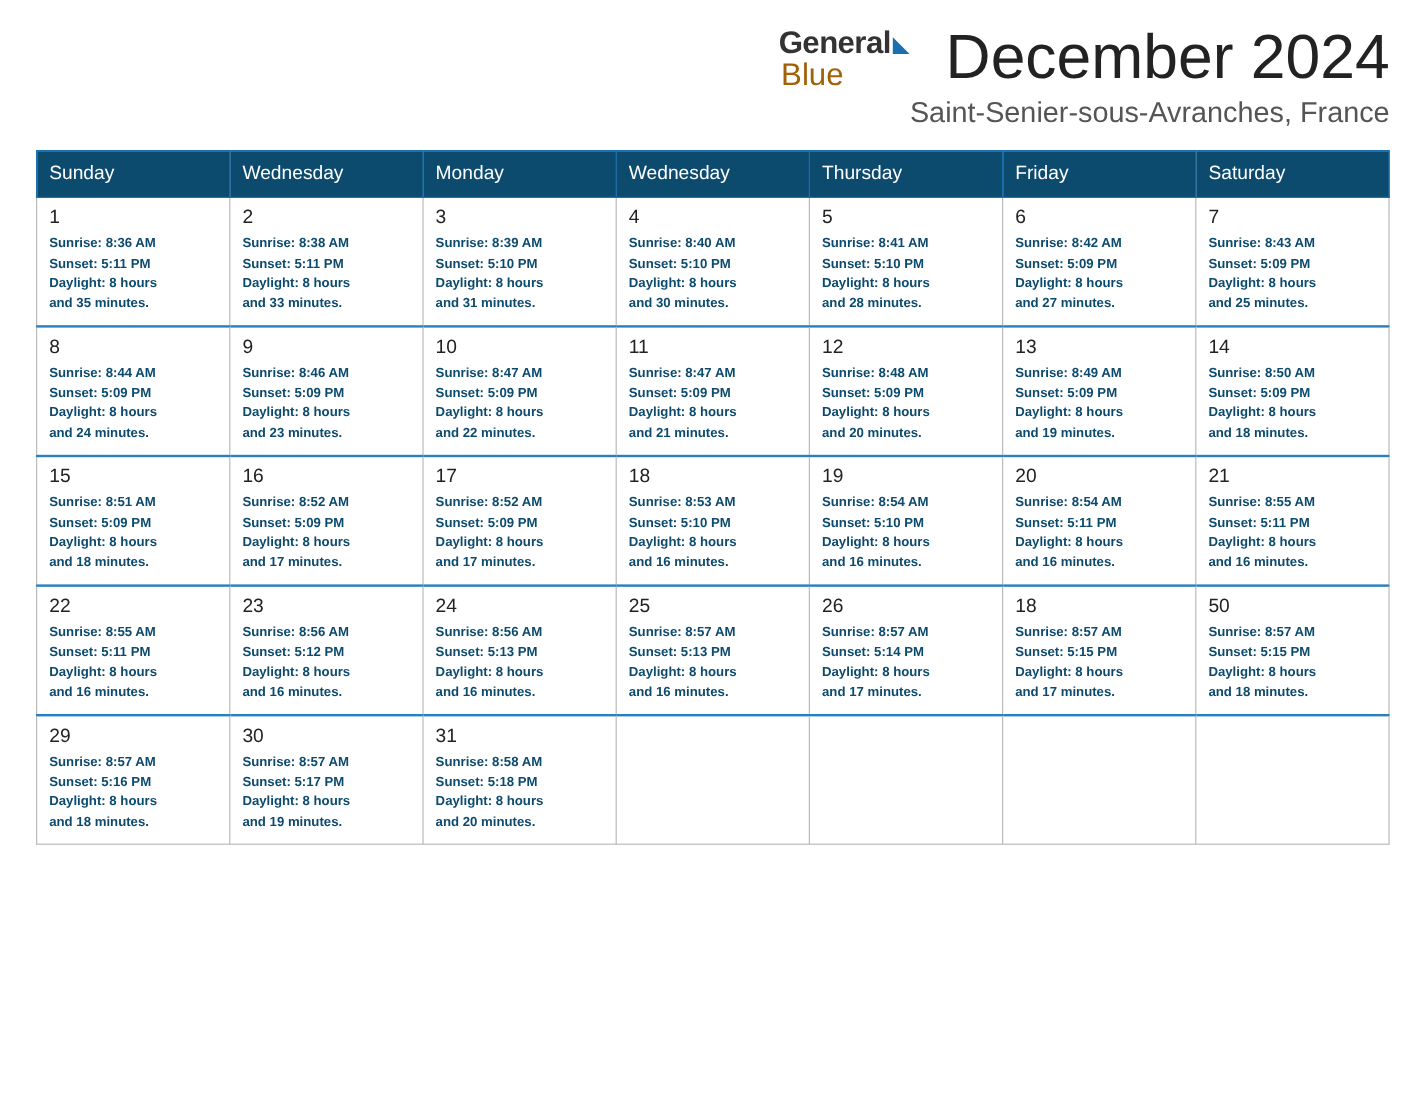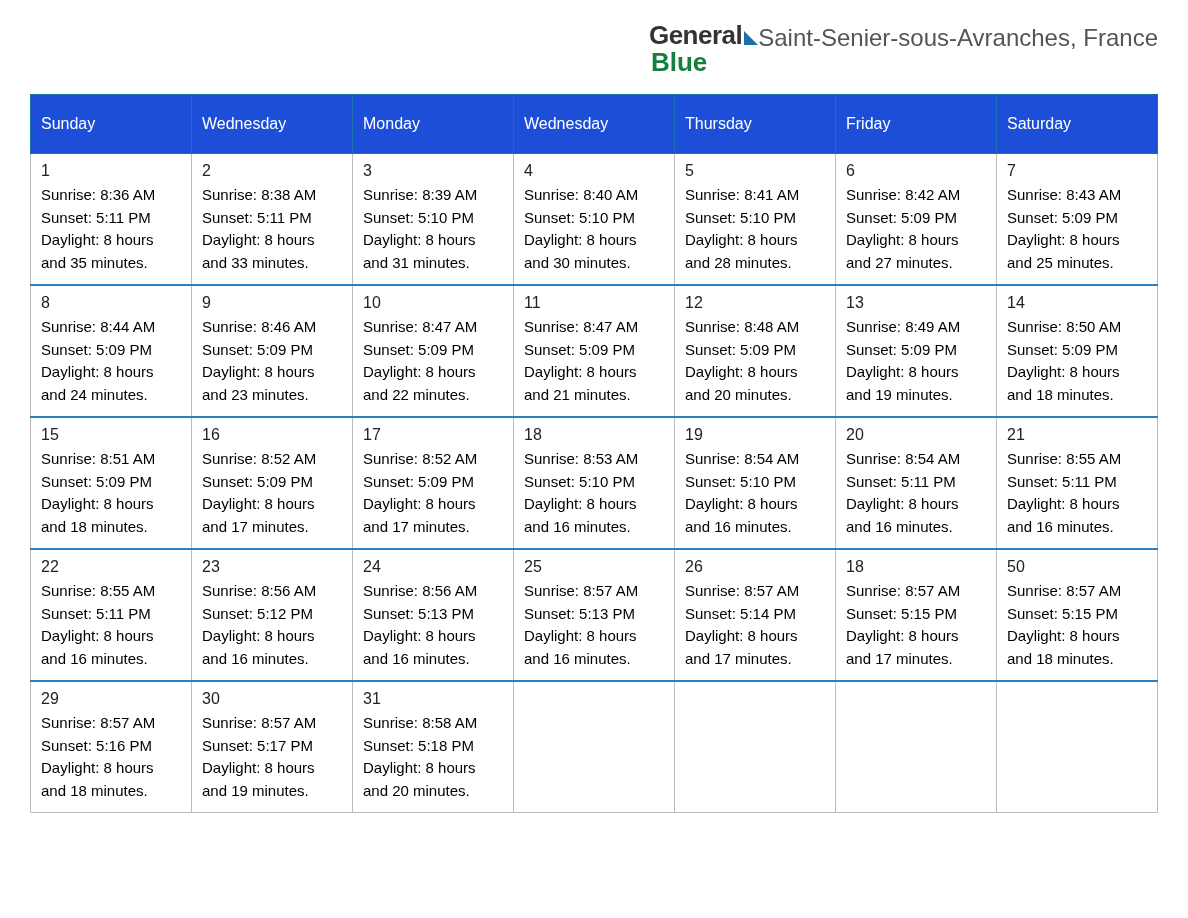--- a/index.html
+++ b/index.html
@@ -35,22 +35,22 @@
       width: 0;
       height: 0;
       border-left: 14px solid #1a6faf;
       border-top: 14px solid transparent;
       border-bottom: 0px solid transparent;
       margin-left: 2px;
       margin-top: 4px;
     }
     .logo-blue {
       font-size: 26px;
-      font-weight: bold;
-      color: #15803d;
+      font-weight: normal;
+      color: #a16207;
       margin-top: -4px;
       margin-left: 2px;
     }
     .title-block {
       text-align: right;
     }
     .month-title {
       font-size: 52px;
       font-weight: normal;
       color: #222;
@@ -60,25 +60,25 @@
       font-size: 24px;
       color: #555;
       margin-top: 4px;
     }
     .calendar {
       width: 100%;
       border-collapse: collapse;
       border: 1.5px solid #999;
     }
     .calendar th {
-      background: #1d4ed8;
+      background: #0c4a6e;
       color: #fff;
       font-size: 16px;
       font-weight: normal;
-      padding: 20px 10px;
+      padding: 10px 10px;
       text-align: left;
       border: 1px solid #1a6faf;
     }
     .calendar td {
       vertical-align: top;
       padding: 8px 10px 10px 10px;
       border: 1px solid #bbb;
       width: calc(100% / 7);
       font-size: 13px;
       color: #333;
@@ -88,40 +88,42 @@
       background: #fff;
     }
     .day-number {
       font-size: 16px;
       font-weight: normal;
       color: #222;
       display: block;
       margin-bottom: 4px;
     }
     .day-info {
-      font-size: 15px;
-      color: #000000;
+      font-size: 11px;
+      color: #0c4a6e;
       line-height: 1.5;
+      font-weight: bold;
     }
     .row-divider td {
       border-top: 2px solid #2a7fc1;
     }
   </style>
 </head>
 <body>
 
 <div class="header">
   <div class="logo">
     <div class="logo-top">
       <span class="logo-general">General</span>
       <div class="logo-arrow"></div>
     </div>
     <span class="logo-blue">Blue</span>
   </div>
   <div class="title-block">
+    <div class="month-title">December 2024</div>
     <div class="location-title">Saint-Senier-sous-Avranches, France</div>
   </div>
 </div>
 
 <table class="calendar">
   <thead>
     <tr>
       <th>Sunday</th>
       <th>Wednesday</th>
       <th>Monday</th>

